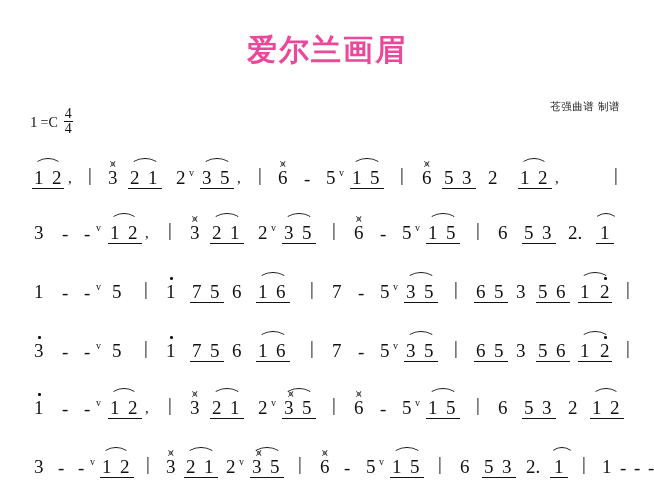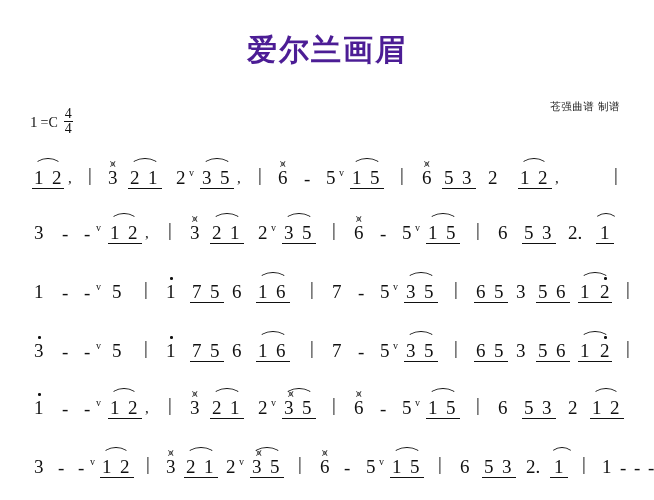--- a/index.html
+++ b/index.html
@@ -21,21 +21,21 @@
     height: 500px;
     box-sizing: border-box;
   }
   .title {
     text-align: center;
     font-family: "DejaVu Sans", sans-serif;
     font-weight: bold;
     font-size: 30px;
     letter-spacing: 2px;
     margin-top: 30px;
-    color: #4c1d95;
+    color: #ec4899;
   }
   .credit {
     position: absolute;
     right: 34px;
     top: 70px;
     font-family: "DejaVu Sans", sans-serif;
     font-size: 10.5px;
     color: #222;
     letter-spacing: 0.5px;
   }

